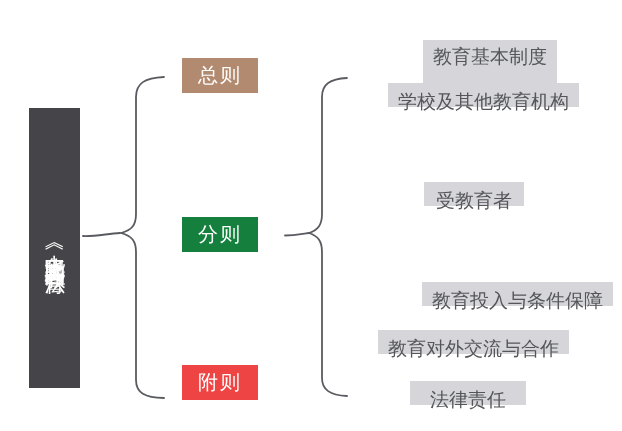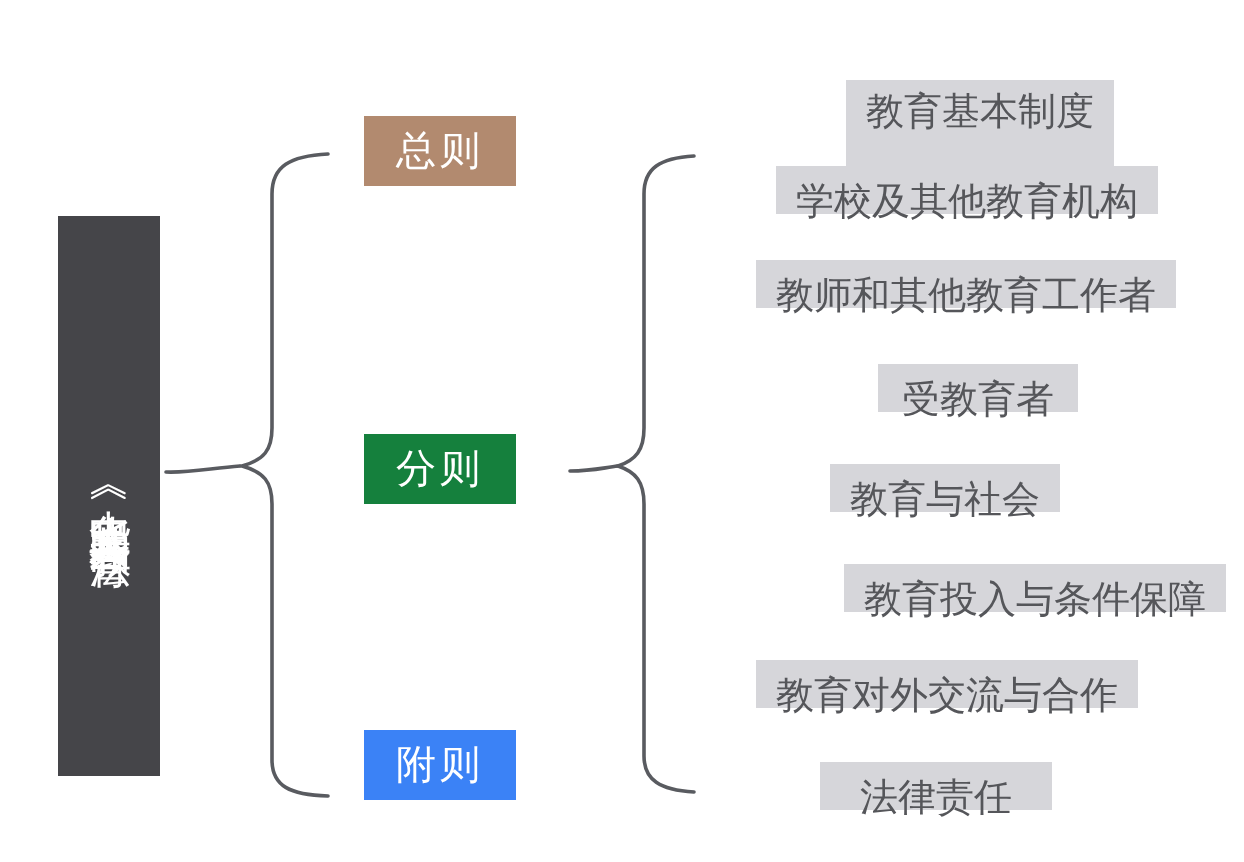--- a/index.html
+++ b/index.html
@@ -18,31 +18,31 @@
     z-index:1;
   }
   .mid-node{
     position:absolute;left:182px;width:76px;height:35px;
     color:#ffffff;font-size:20px;letter-spacing:2px;
     display:flex;align-items:center;justify-content:center;
     z-index:1;
   }
   .mid-zongze{top:58px;background:#b28a6f;}
   .mid-fenze{top:217px;background:#15803d;}
-  .mid-fuze{top:365px;background:#3b82f6;}
+  .mid-fuze{top:365px;background:#ef4444;}
   .leaf-node{
     position:absolute;height:24px;line-height:36px;
     background:#d6d6da;color:#55565a;
     font-size:19px;white-space:nowrap;padding:0 10px;
     z-index:1;
   }
   .leaf-1{left:423px;top:40px;height:51px;line-height:33px;}
   .leaf-2{left:388px;top:83px;}
   .leaf-3{left:378px;top:130px;}
-  .leaf-4{left:439px;top:182px;padding:0 12px;}
+  .leaf-4{left:424px;top:182px;padding:0 12px;}
   .leaf-5{left:415px;top:232px;}
   .leaf-6{left:380px;top:282px;margin-left:42px;}
   .leaf-7{left:378px;top:330px;}
   .leaf-8{left:410px;top:381px;padding:0 20px;}
 </style>
 </head>
 <body>
 
 <div class="canvas">
 
@@ -54,20 +54,18 @@
   </svg>
 
   <div class="root-node">《中华人民共和国教育法》</div>
 
   <div class="mid-node mid-zongze">总则</div>
   <div class="mid-node mid-fenze">分则</div>
   <div class="mid-node mid-fuze">附则</div>
 
   <div class="leaf-node leaf-1">教育基本制度</div>
   <div class="leaf-node leaf-2">学校及其他教育机构</div>
-  <div class="leaf-node leaf-3">教师和其他教育工作者</div>
   <div class="leaf-node leaf-4">受教育者</div>
-  <div class="leaf-node leaf-5">教育与社会</div>
   <div class="leaf-node leaf-6">教育投入与条件保障</div>
   <div class="leaf-node leaf-8">法律责任</div>
   <div class="leaf-node leaf-7">教育对外交流与合作</div>
 
 </div>
 
 </body></html>

